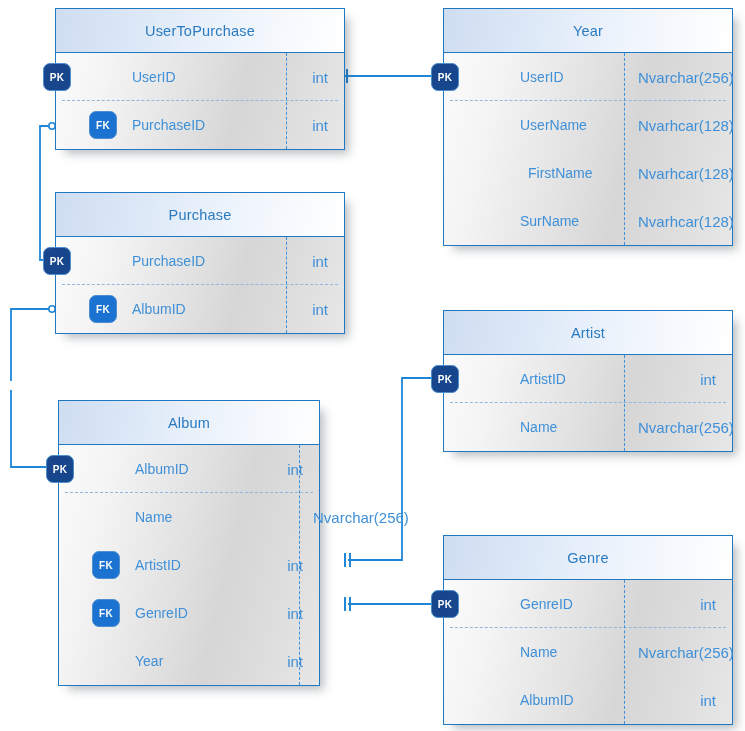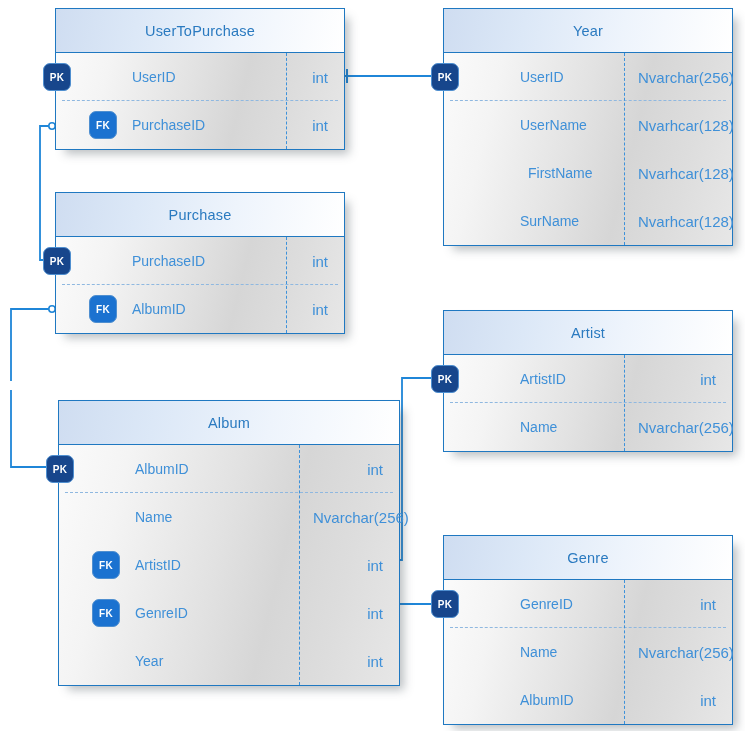--- a/index.html
+++ b/index.html
@@ -255,21 +255,21 @@
             <span class="keybox pk">PK</span>
             <span class="attr-name" style="left: 76px;">ArtistID</span>
             <span class="attr-type right">int</span>
           </div>
           <div class="attr-row">
             <span class="attr-name" style="left: 76px;">Name</span>
             <span class="attr-type leftcol" style="left: 194px;">Nvarchar(256)</span>
           </div>
         </div>
       </div>
-      <div class="entity" style="left: 58px; top: 400px; width: 342px;">
+      <div class="entity" style="left: 58px; top: 400px; width: 262px;">
         <div class="entity-header">
           <span class="entity-title">Album</span>
         </div>
         <div class="entity-body">
           <div class="col-split" style="left: 240px;"></div>
           <div class="attr-row sep-below">
             <span class="keybox pk">PK</span>
             <span class="attr-name" style="left: 76px;">AlbumID</span>
             <span class="attr-type right">int</span>
           </div>

